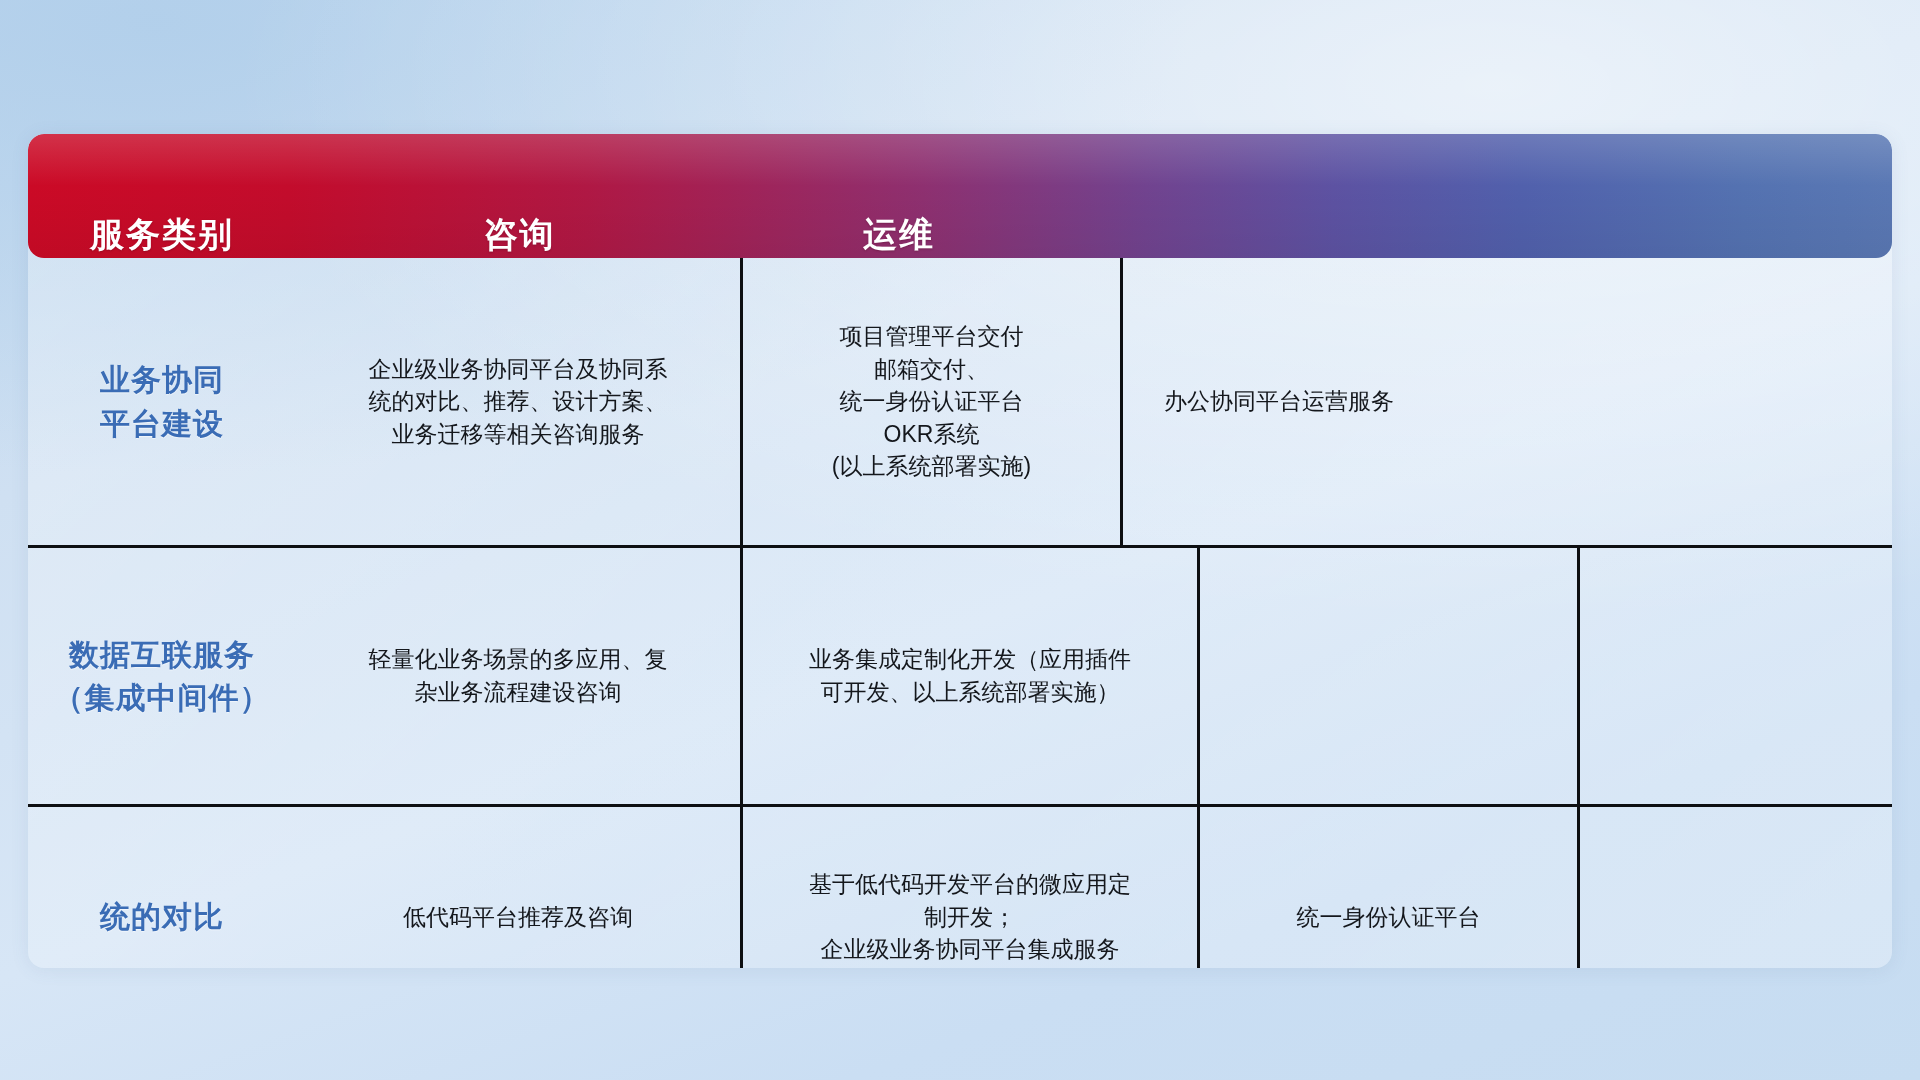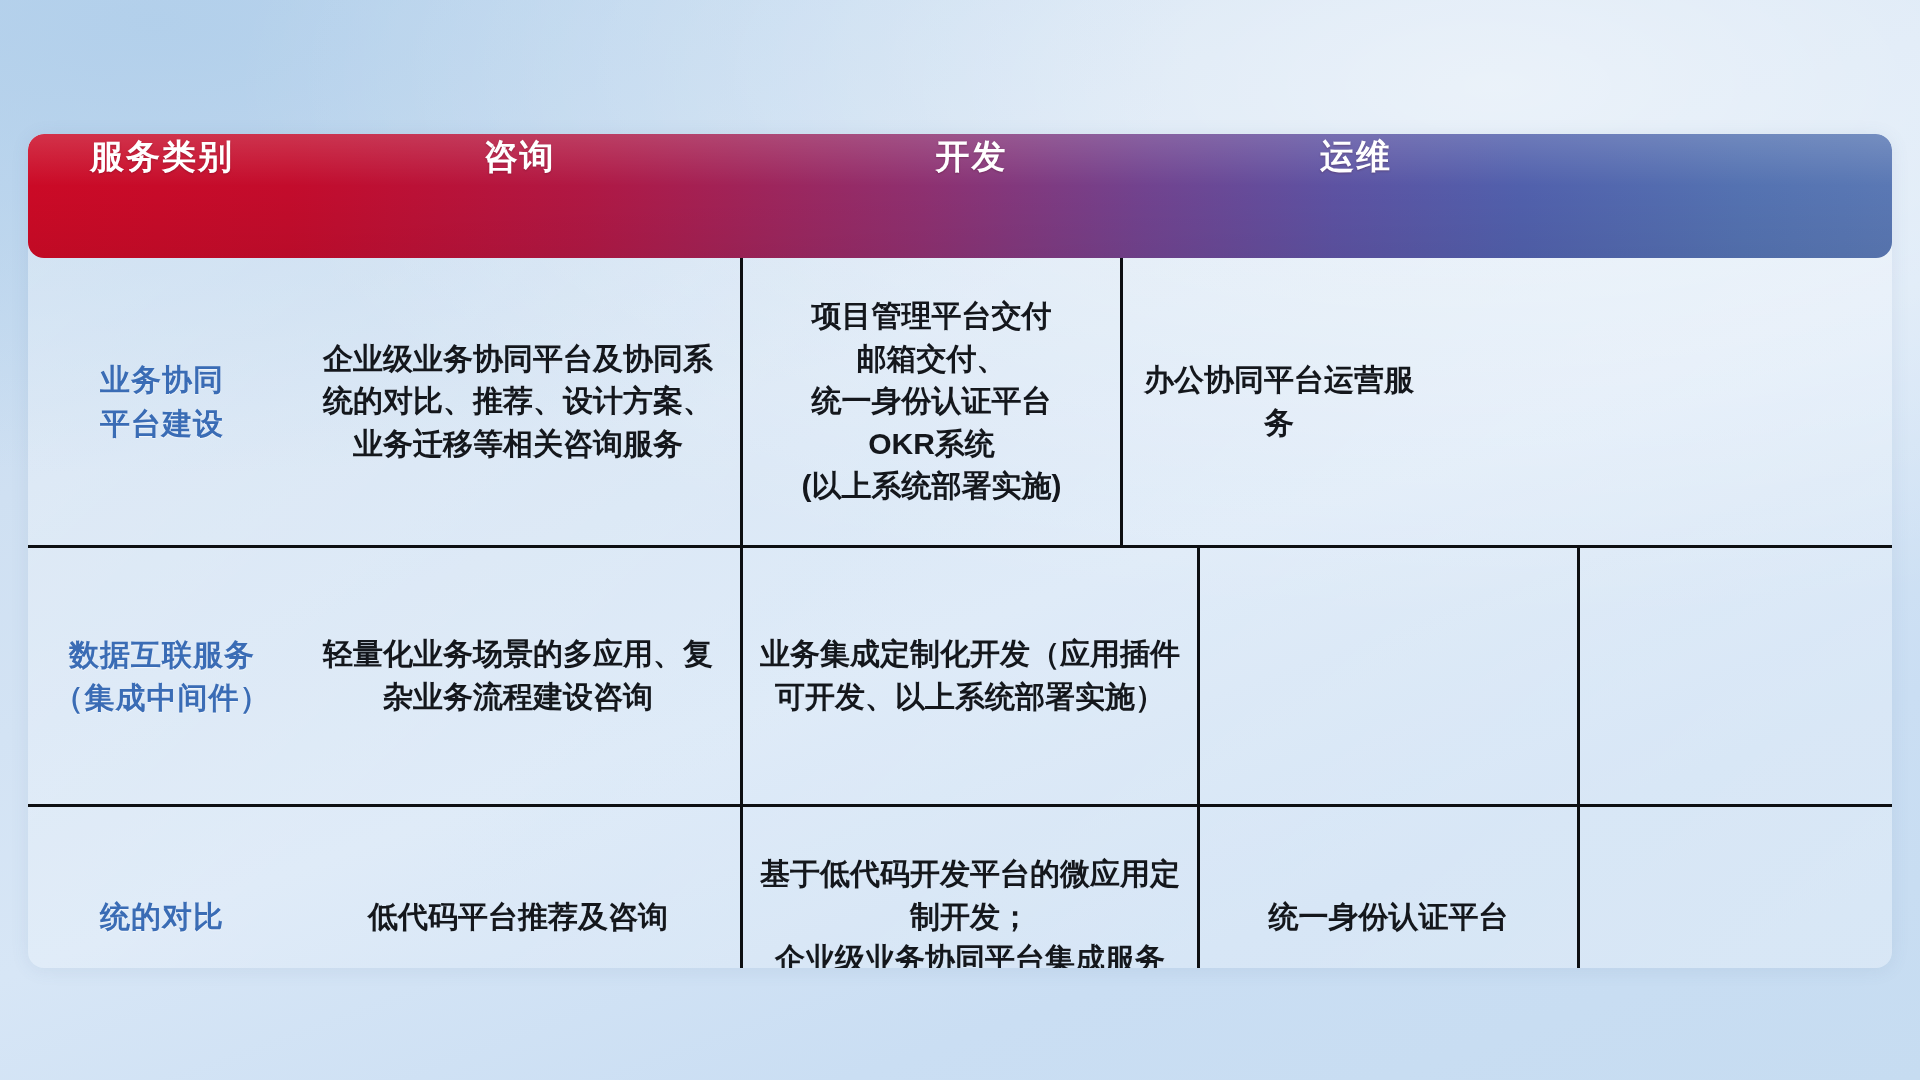--- a/index.html
+++ b/index.html
@@ -30,21 +30,21 @@
     background:linear-gradient(90deg,
         #cb0a26 0%,
         #c30c2c 14%,
         #b01844 30%,
         #8e3070 48%,
         #71438f 60%,
         #5d52a2 70%,
         #5160ac 80%,
         #5472b1 92%,
         #5a78b4 100%);
-    display:flex;align-items:flex-start;
+    display:flex;align-items:flex-end;
   }
   .thead::after{
     content:"";position:absolute;inset:0;border-radius:16px;pointer-events:none;
     background:linear-gradient(180deg, rgba(255,255,255,.16) 0%, rgba(255,255,255,0) 42%, rgba(0,0,0,.05) 100%);
   }
   .th{
     color:#fff;font-weight:bold;font-size:34px;letter-spacing:2px;
     text-align:center;position:relative;z-index:2;
     text-shadow:0 1px 2px rgba(60,0,20,.28);
   }
@@ -54,22 +54,22 @@
   .trow{display:flex;width:100%;box-sizing:border-box;}
   .trow.r1{height:290px;}
   .trow.r2{height:259px;}
   .trow.r3{height:220px;}
   .trow.r1,.trow.r2{border-bottom:3px solid #0d0f12;}
 
   .td{
     box-sizing:border-box;
     display:flex;align-items:center;justify-content:center;
     padding:6px 16px;
-    font-size:30px;line-height:1.42;color:#14171c;
-    text-align:center;white-space:pre-line;font-weight:bold;
+    font-size:23px;line-height:1.42;color:#14171c;
+    text-align:center;white-space:pre-line;
   }
   .td.vline{border-right:3px solid #0d0f12;}
 
   .cat{
     color:#3a6cb5;font-weight:bold;font-size:30px;line-height:1.45;
     letter-spacing:1px;
     text-shadow:0 1px 1px rgba(255,255,255,.6);
     padding-left:16px;
   }
 
@@ -83,21 +83,20 @@
 </head>
 <body>
 
 <div class="stage">
 
   <div class="card">
 
     <div class="thead">
       <div class="th c0">服务类别</div>
       <div class="th c1">咨询</div>
-      <div class="th c2">开发</div>
       <div class="th c4">运维</div>
     </div>
 
     <div class="tbody">
 
       <div class="trow r1">
         <div class="td c0 cat">业务协同
 平台建设</div>
         <div class="td c1 vline">企业级业务协同平台及协同系
 统的对比、推荐、设计方案、

